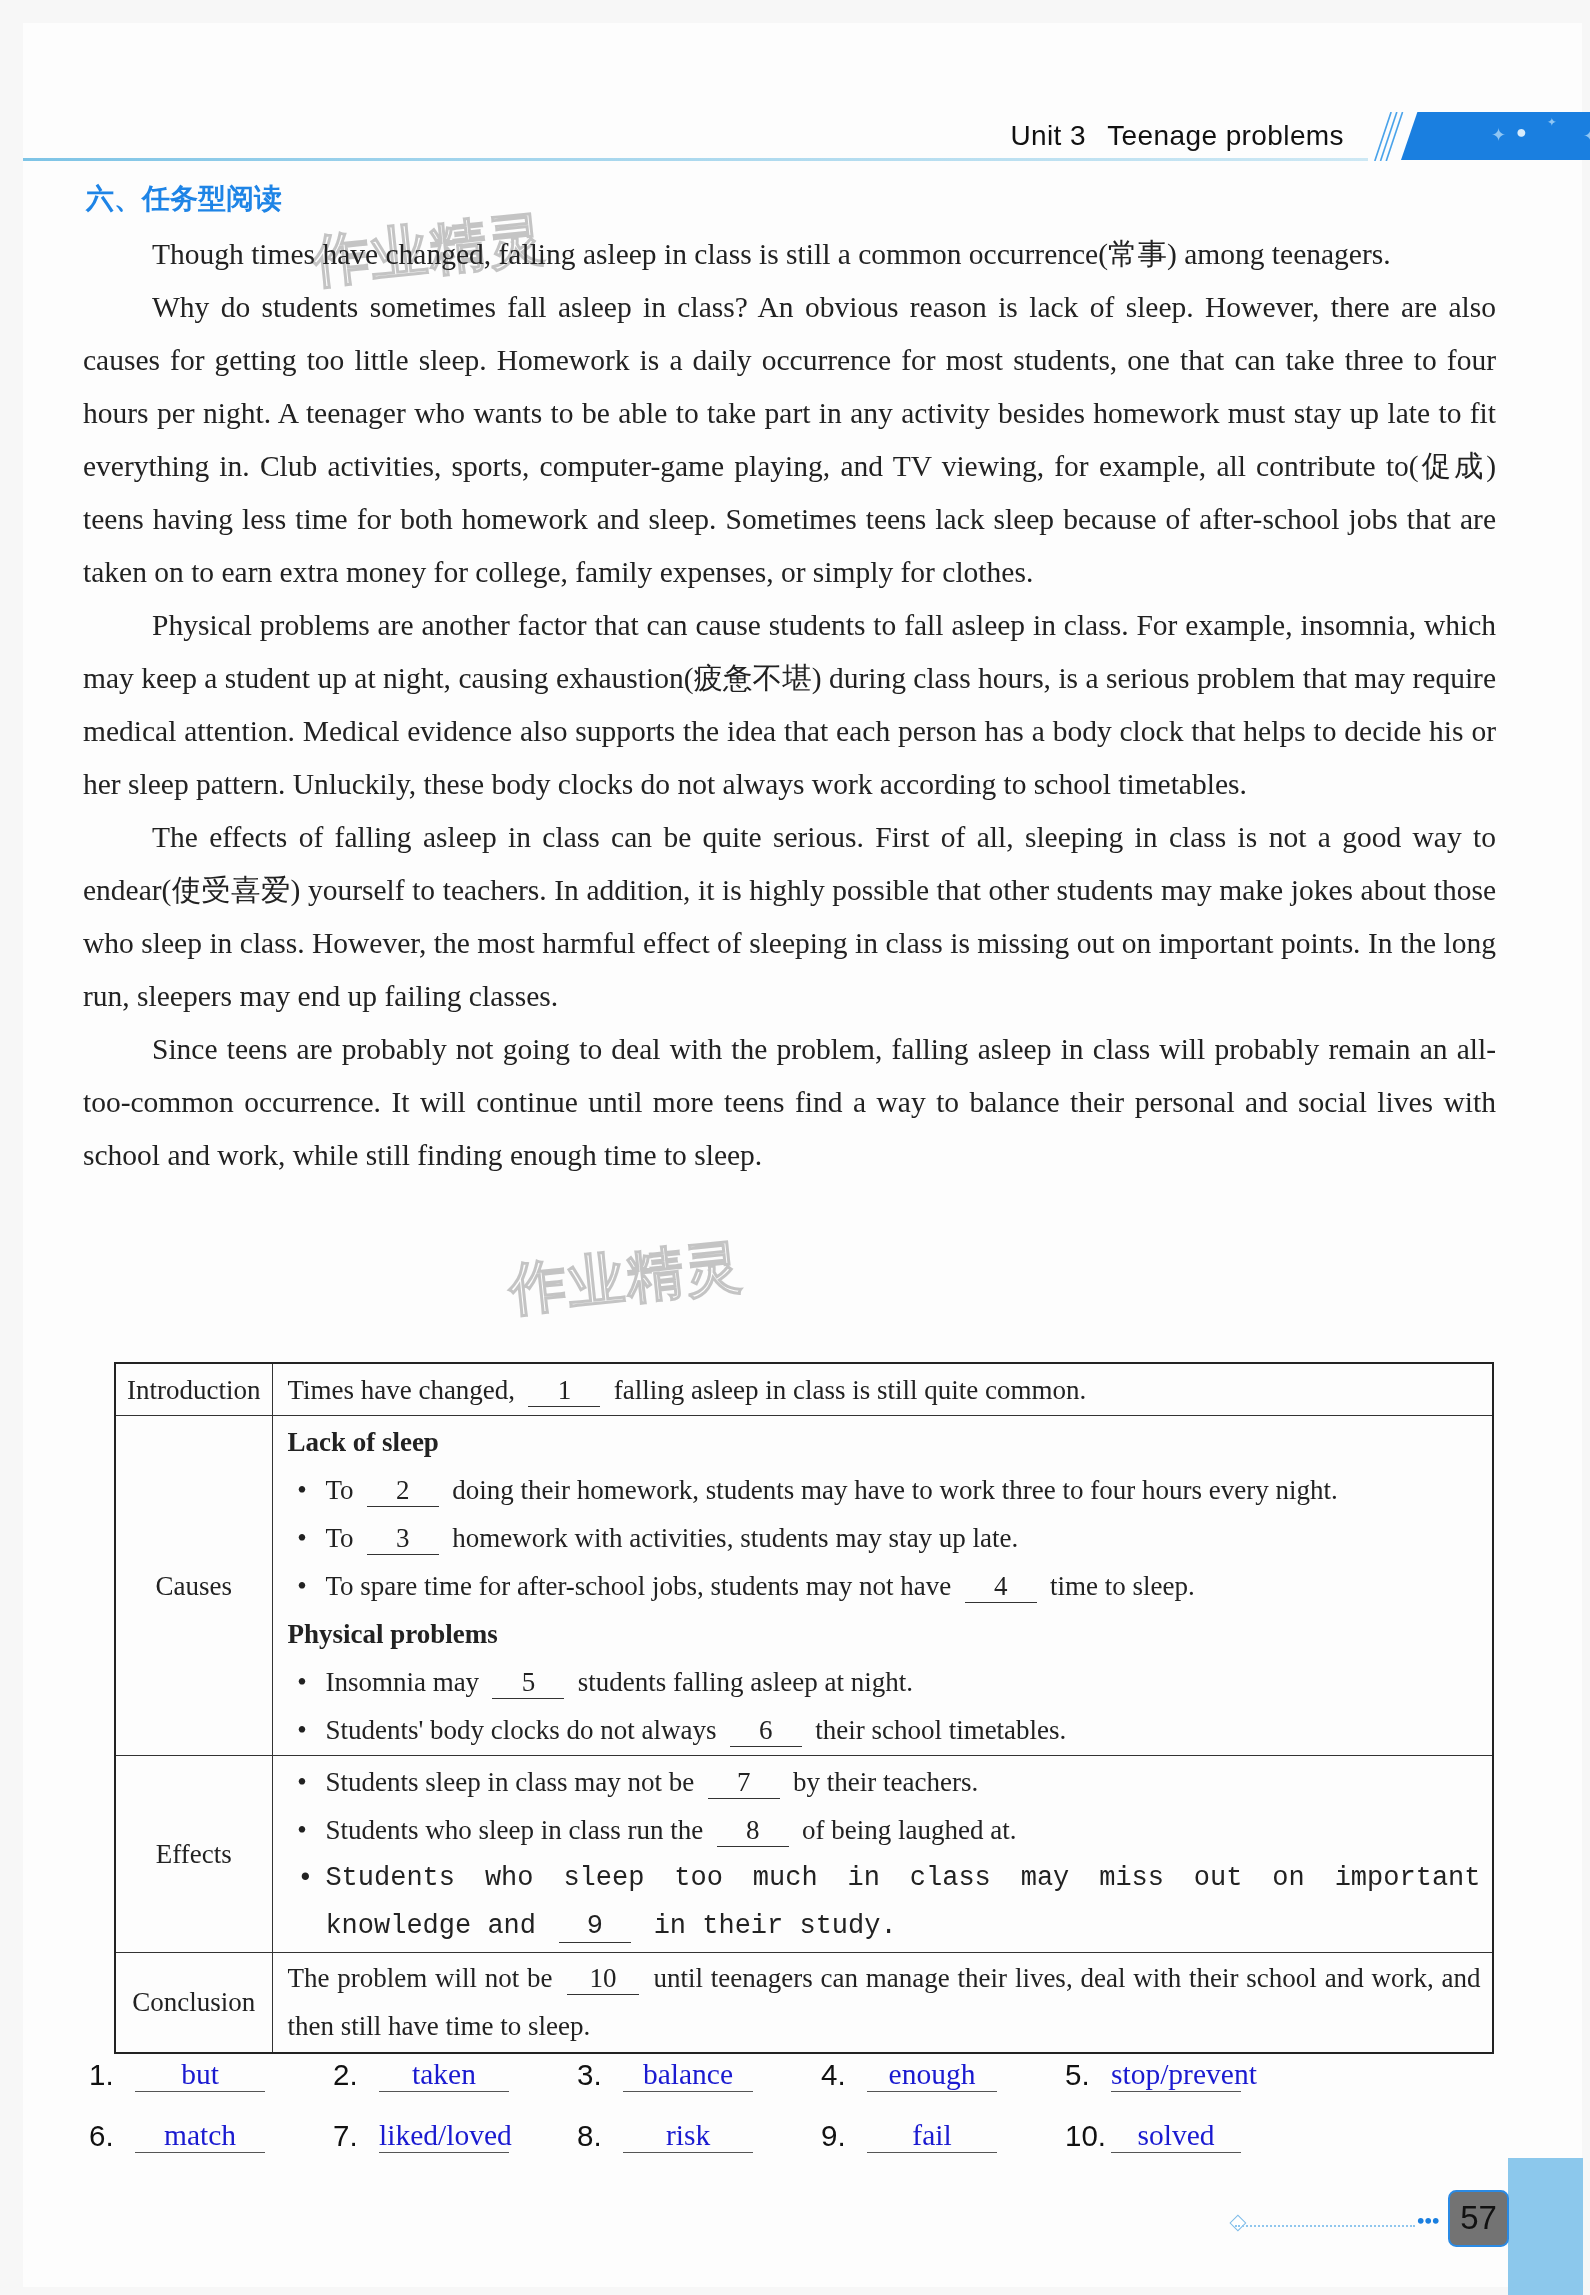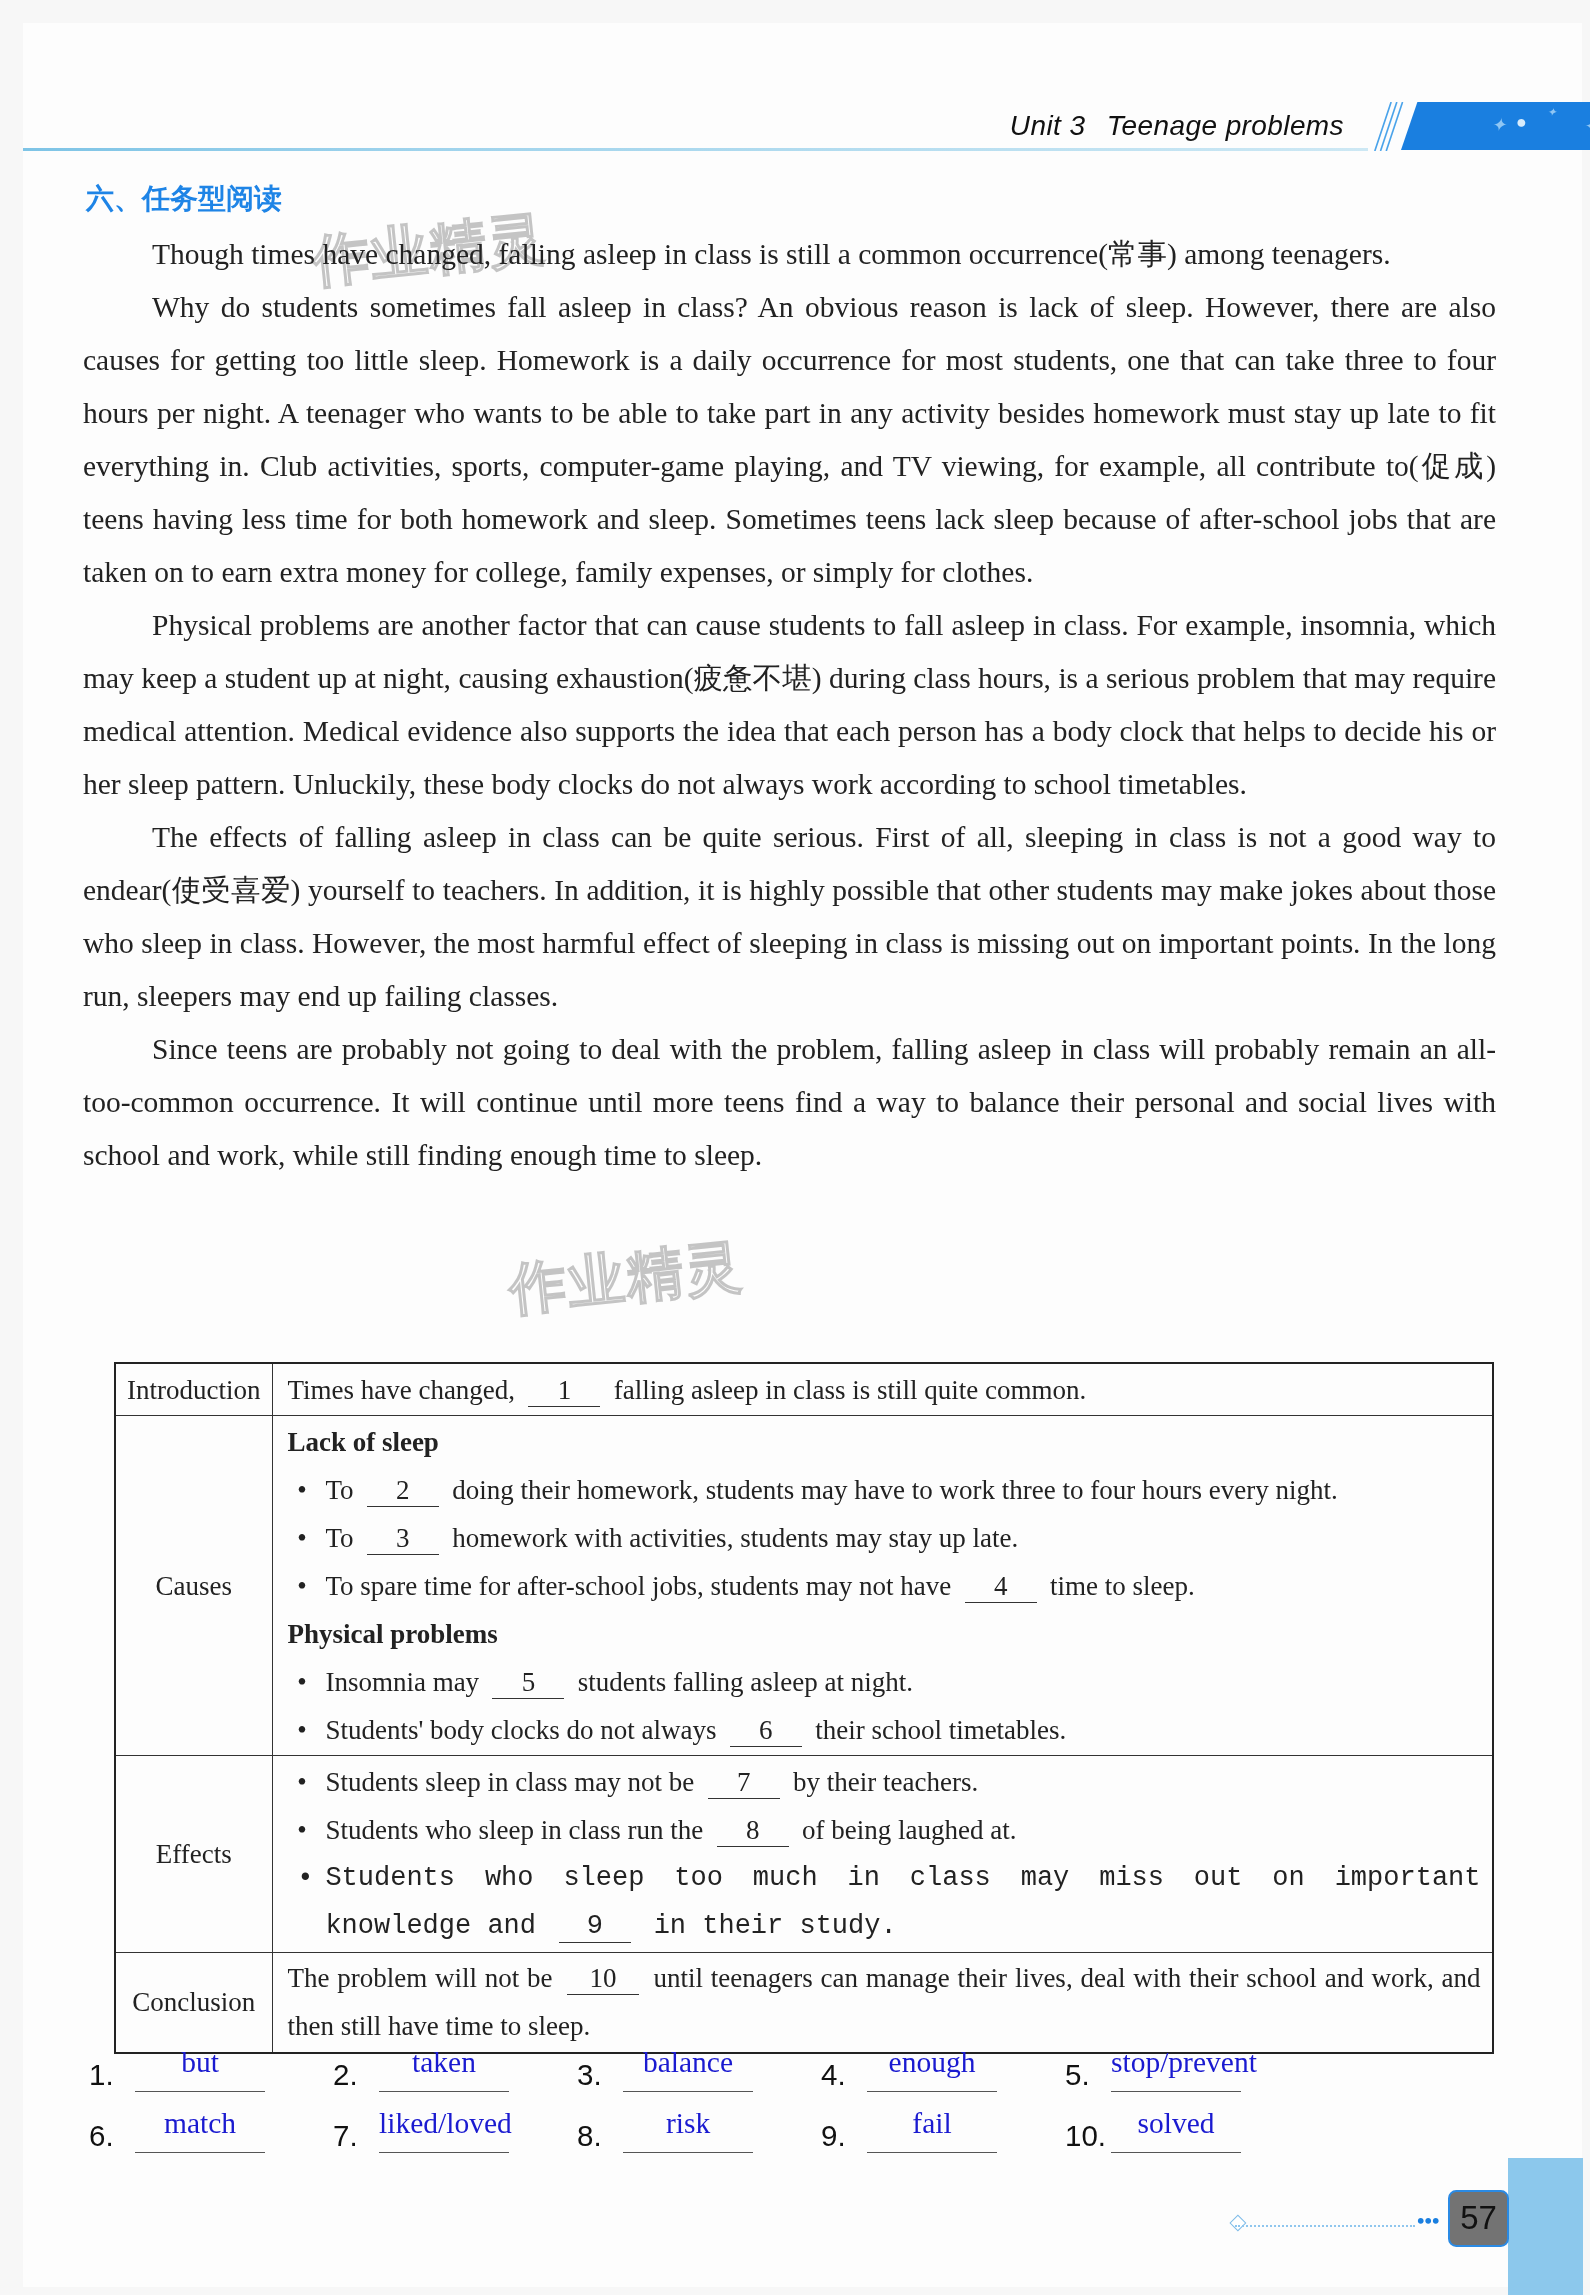--- a/index.html
+++ b/index.html
@@ -7,21 +7,21 @@
     width:1591px; height:2295px; background:#f7f7f7;
     font-family:"Liberation Serif","DejaVu Serif",serif; color:#222;
     position:relative; overflow:hidden;
   }
   .page {
     position:absolute; left:23px; top:23px; width:1559px; height:2264px;
     background:#fdfdfd;
   }
   
   .header {
-    position:absolute; left:23px; top:102px; width:1559px; height:49px;font-style:italic;
+    position:absolute; left:23px; top:112px; width:1559px; height:49px;
   }
   .header-line {
     position:absolute; left:0; top:46px; width:1345px; height:2.5px;
     background:linear-gradient(90deg,#7ec4e6 0%,#9fd3ec 30%,#cde8f4 100%);
   }
   .header-title {
     position:absolute; right:238px; top:8.2px;
     font-family:"Liberation Sans","DejaVu Sans",sans-serif;
     font-size:28px; color:#111; letter-spacing:0.4px;
   }
@@ -74,21 +74,21 @@
     position:absolute; left:89px; top:2031px; width:1313px;
   }
   .ans-row { display:flex; height:61px; }
   .ans {
     width:244px; display:flex; align-items:flex-end;
     font-size:29.5px;
   }
   .ans-num { font-family:"Liberation Sans","DejaVu Sans",sans-serif; color:#111; width:46px; }
   .ans-val {
     display:inline-block; width:130px; text-align:center; color:#1a1ad0;
-    border-bottom:1.6px solid #555; white-space:nowrap; padding-bottom:12px;
+    border-bottom:1.6px solid #555; white-space:nowrap; padding-bottom:0;
   }
 
   
   .footer-dots {
     position:absolute; left:1235px; top:2225px; width:180px; height:3.3px;
     border-top:2.5px dotted #8fc6ee;
   }
   .footer-diamond {
     position:absolute; left:1232px; top:2217px; width:9.8px; height:9.8px;
     border:1.6px solid #7fbce8; transform:rotate(45deg); background:#fff;

